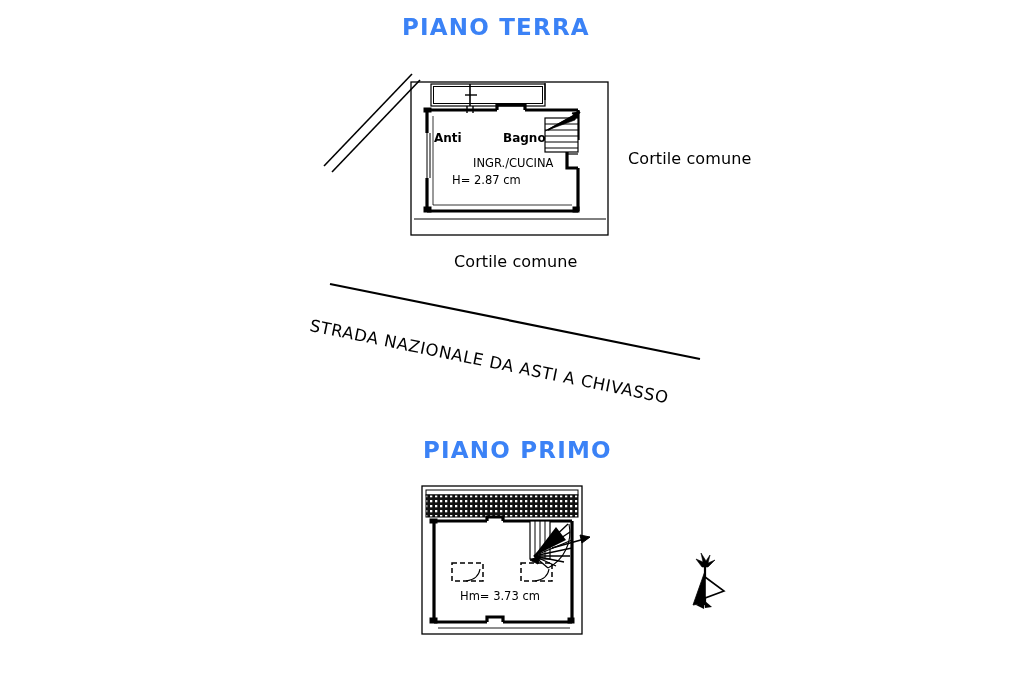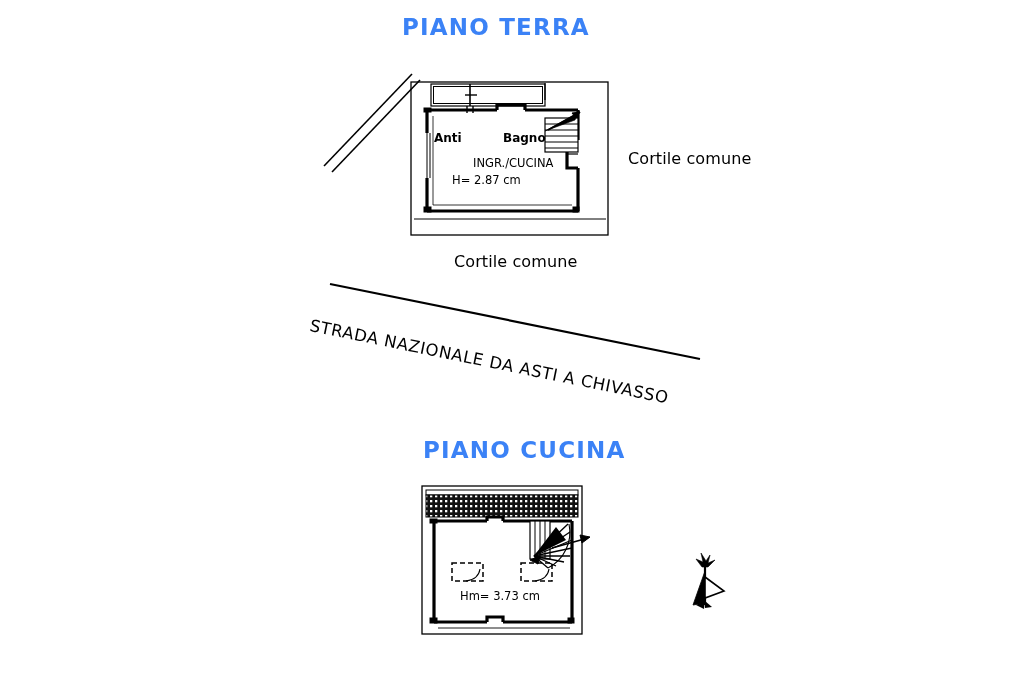--- a/index.html
+++ b/index.html
@@ -168,21 +168,21 @@
 <div class="plan-label" style="left:454px; top:252px;">Cortile comune</div>
 
 <div class="abs" style="left:0; top:0; width:1024px; height:682px;">
   <svg class="svg-layer" width="1024" height="682" viewBox="0 0 1024 682">
     <line x1="330" y1="284" x2="700" y2="359" stroke="#000" stroke-width="2.2"></line>
   </svg>
 </div>
 
 <div class="street-label" style="left:312px; top:316px; transform: rotate(11.5deg);">STRADA NAZIONALE DA ASTI A CHIVASSO</div>
 
-<div class="floor-title" style="left:423px; top:437px;">PIANO CUCINA</div>
+<div class="floor-title" style="left:423px; top:437px;">PIANO PRIMO</div>
 
 <div class="abs" style="left:0; top:0; width:1024px; height:682px;">
   <svg class="svg-layer" width="1024" height="682" viewBox="0 0 1024 682">
 
     <defs>
 
       <pattern id="gridHatch" width="5" height="5" patternUnits="userSpaceOnUse">
         <rect width="5" height="5" fill="#111"></rect>
         <rect x="0" y="0" width="2.3" height="2.3" fill="#ffffff"></rect>
       </pattern>

